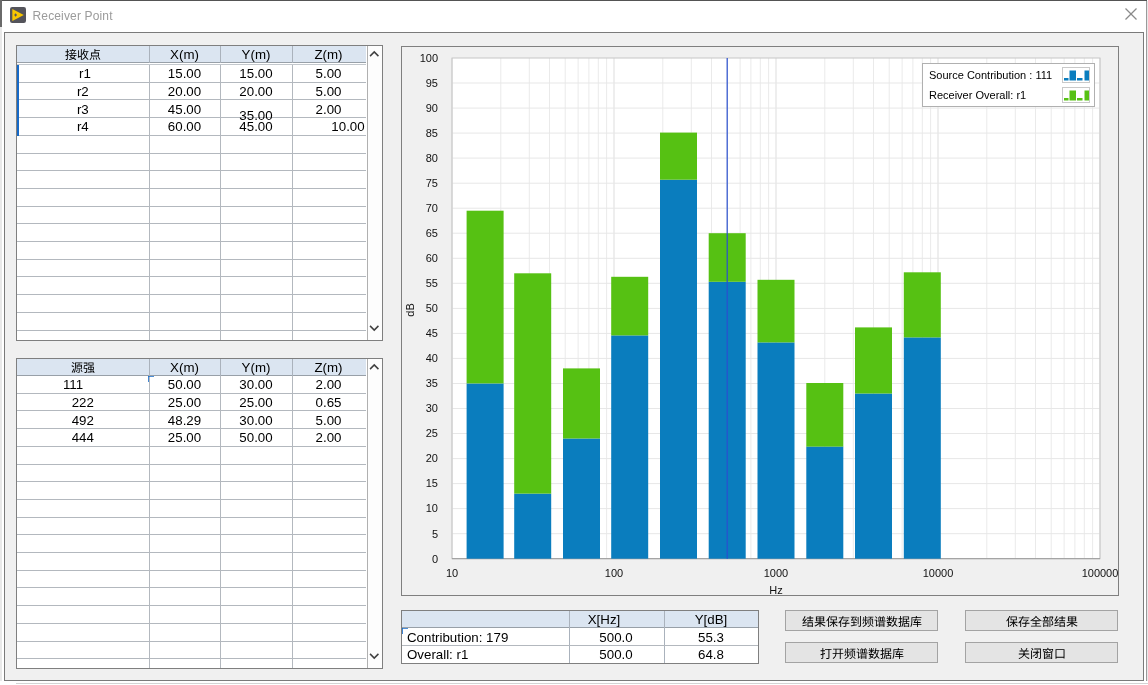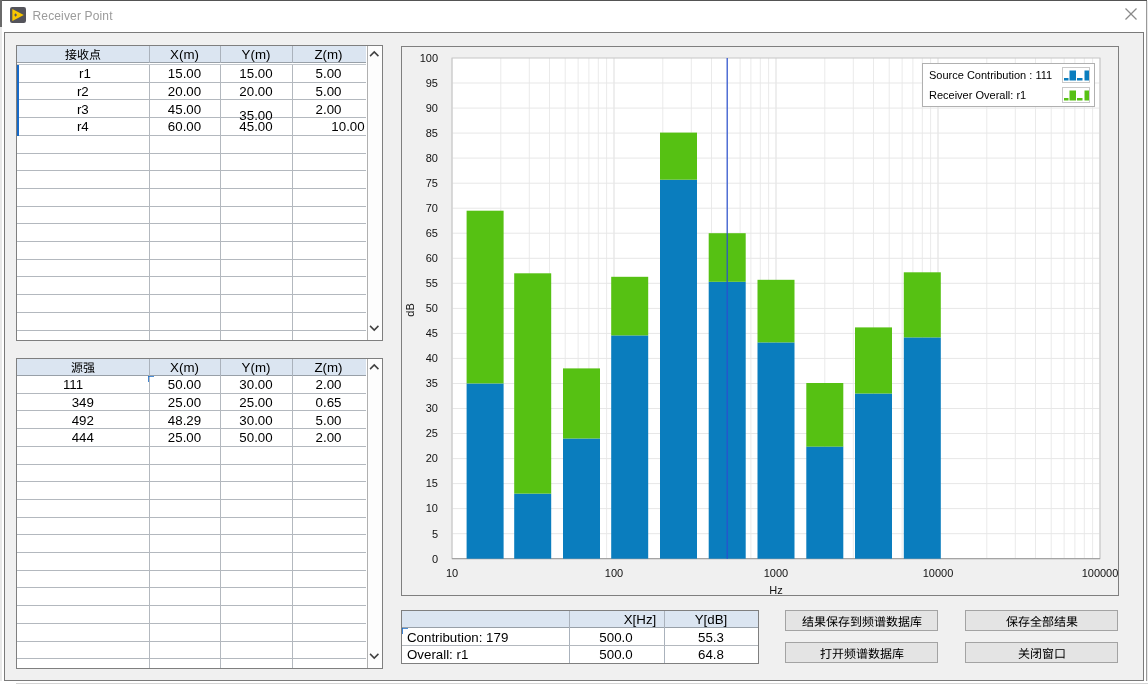--- a/index.html
+++ b/index.html
@@ -102,21 +102,21 @@
 <svg style="position:absolute;left:70.8px;top:359.5px" width="24.0" height="15.6">
     <path transform="translate(0 12) scale(0.012000 -0.012000)" d="M537 407H843V319H537ZM537 549H843V463H537ZM505 205C475 138 431 68 385 19C402 9 431 -9 445 -20C489 32 539 113 572 186ZM788 188C828 124 876 40 898 -10L967 21C943 69 893 152 853 213ZM87 777C142 742 217 693 254 662L299 722C260 751 185 797 131 829ZM38 507C94 476 169 428 207 400L251 460C212 488 136 531 81 560ZM59 -24 126 -66C174 28 230 152 271 258L211 300C166 186 103 54 59 -24ZM338 791V517C338 352 327 125 214 -36C231 -44 263 -63 276 -76C395 92 411 342 411 517V723H951V791ZM650 709C644 680 632 639 621 607H469V261H649V0C649 -11 645 -15 633 -16C620 -16 576 -16 529 -15C538 -34 547 -61 550 -79C616 -80 660 -80 687 -69C714 -58 721 -39 721 -2V261H913V607H694C707 633 720 663 733 692Z M1517 723H1807V600H1517ZM1448 787V537H1628V447H1427V178H1628V32L1381 18L1392 -55C1519 -46 1698 -33 1871 -19C1884 -44 1894 -68 1900 -88L1965 -59C1944 1 1891 92 1839 160L1778 134C1797 107 1817 77 1836 46L1699 37V178H1906V447H1699V537H1879V787ZM1493 384H1628V241H1493ZM1699 384H1837V241H1699ZM1085 564C1077 469 1062 344 1047 267H1091L1287 266C1275 92 1262 23 1243 4C1234 -6 1225 -7 1209 -7C1192 -7 1148 -6 1103 -2C1115 -21 1123 -51 1124 -72C1170 -75 1216 -75 1240 -73C1269 -71 1288 -64 1305 -43C1333 -13 1348 74 1361 302C1363 312 1364 335 1364 335H1127C1133 384 1140 441 1146 495H1368V787H1058V718H1298V564Z" fill="#000"></path>
   </svg>
 <div class="t tc" style="left:184.5px;top:359.5px">X(m)</div>
 <div class="t tc" style="left:256px;top:359.5px">Y(m)</div>
 <div class="t tc" style="left:328.5px;top:359.5px">Z(m)</div>
 <div class="t tc" style="left:73px;top:377.2px">111</div>
 <div class="t tc" style="left:184.5px;top:377.2px">50.00</div>
 <div class="t tc" style="left:256px;top:377.2px">30.00</div>
 <div class="t tc" style="left:328.5px;top:377.2px">2.00</div>
-<div class="t tc" style="left:82.8px;top:394.9px">349</div>
+<div class="t tc" style="left:82.8px;top:394.9px">222</div>
 <div class="t tc" style="left:184.5px;top:394.9px">25.00</div>
 <div class="t tc" style="left:256px;top:394.9px">25.00</div>
 <div class="t tc" style="left:328.5px;top:394.9px">0.65</div>
 <div class="t tc" style="left:82.8px;top:412.6px">492</div>
 <div class="t tc" style="left:184.5px;top:412.6px">48.29</div>
 <div class="t tc" style="left:256px;top:412.6px">30.00</div>
 <div class="t tc" style="left:328.5px;top:412.6px">5.00</div>
 <div class="t tc" style="left:82.8px;top:430.3px">444</div>
 <div class="t tc" style="left:184.5px;top:430.3px">25.00</div>
 <div class="t tc" style="left:256px;top:430.3px">50.00</div>
@@ -246,21 +246,21 @@
     <rect x="1064.0" y="98.0" width="4.5" height="2.5" fill="#56c113"></rect>
     <rect x="1069.5" y="90.5" width="6.5" height="10" fill="#56c113"></rect>
     <rect x="1077.0" y="98.0" width="5.5" height="2.5" fill="#56c113"></rect>
     <rect x="1084.5" y="90.5" width="4.5" height="10" fill="#56c113"></rect>
   </svg>
 <div class="ab" style="left:401px;top:610px;width:358px;height:54px;border:1px solid #7f7f7f;background:#fff;box-sizing:border-box"></div>
 <div class="ab" style="left:402px;top:611px;width:356px;height:16px;background:#dbe5f1;border-bottom:1px solid #98a0a8"></div>
 <div class="ab" style="left:569px;top:611px;width:1px;height:52px;background:#aab2bc"></div>
 <div class="ab" style="left:663.5px;top:611px;width:1px;height:52px;background:#aab2bc"></div>
 <div class="ab" style="left:402px;top:644.5px;width:356px;height:1px;background:#b3b8be"></div>
-<div class="t tc" style="left:640px;top:611.5px">X[Hz]</div>
+<div class="t tc" style="left:604px;top:611.5px">X[Hz]</div>
 <div class="t tc" style="left:711px;top:611.5px">Y[dB]</div>
 <div class="t" style="left:407px;top:629.5px">Contribution: 179</div>
 <div class="t" style="left:407px;top:647px">Overall: r1</div>
 <div class="t tc" style="left:616px;top:629.5px">500.0</div>
 <div class="t tc" style="left:711px;top:629.5px">55.3</div>
 <div class="t tc" style="left:616px;top:647px">500.0</div>
 <div class="t tc" style="left:711px;top:647px">64.8</div>
 <svg class="ab" style="left:402px;top:628px" width="7" height="7">
     <path d="M0 6 L0 0 L6 0" fill="none" stroke="#1569c8" stroke-width="1.6"></path>
   </svg>

